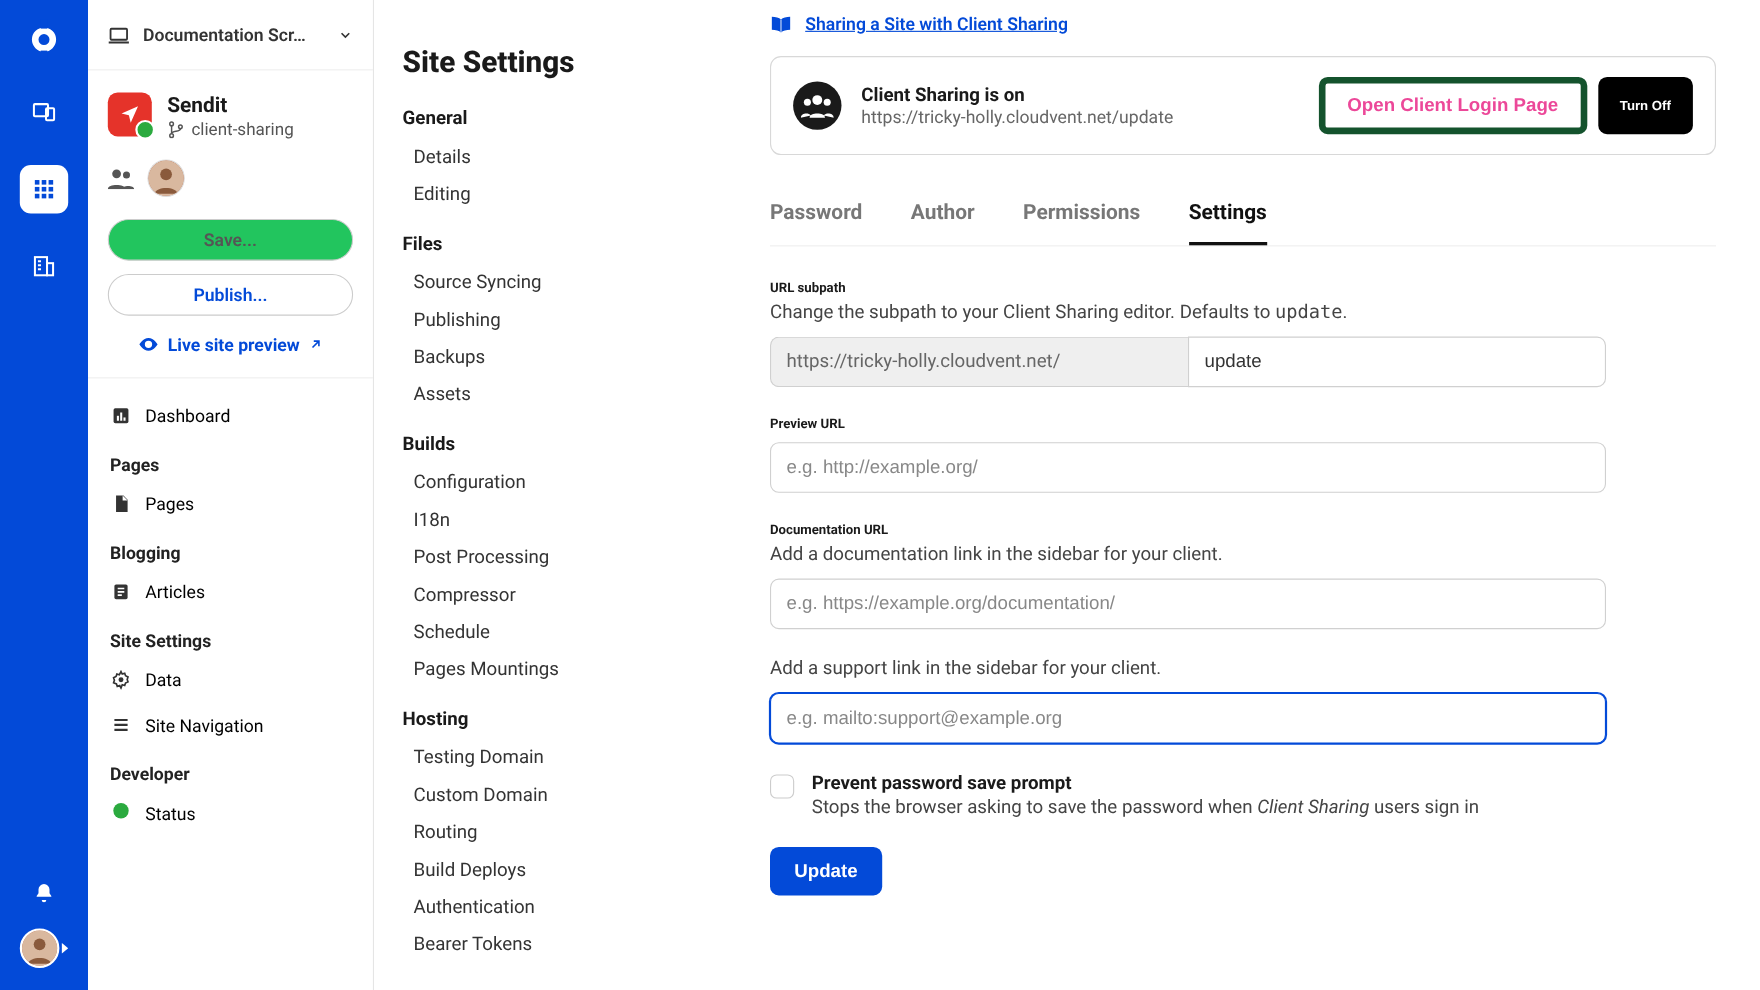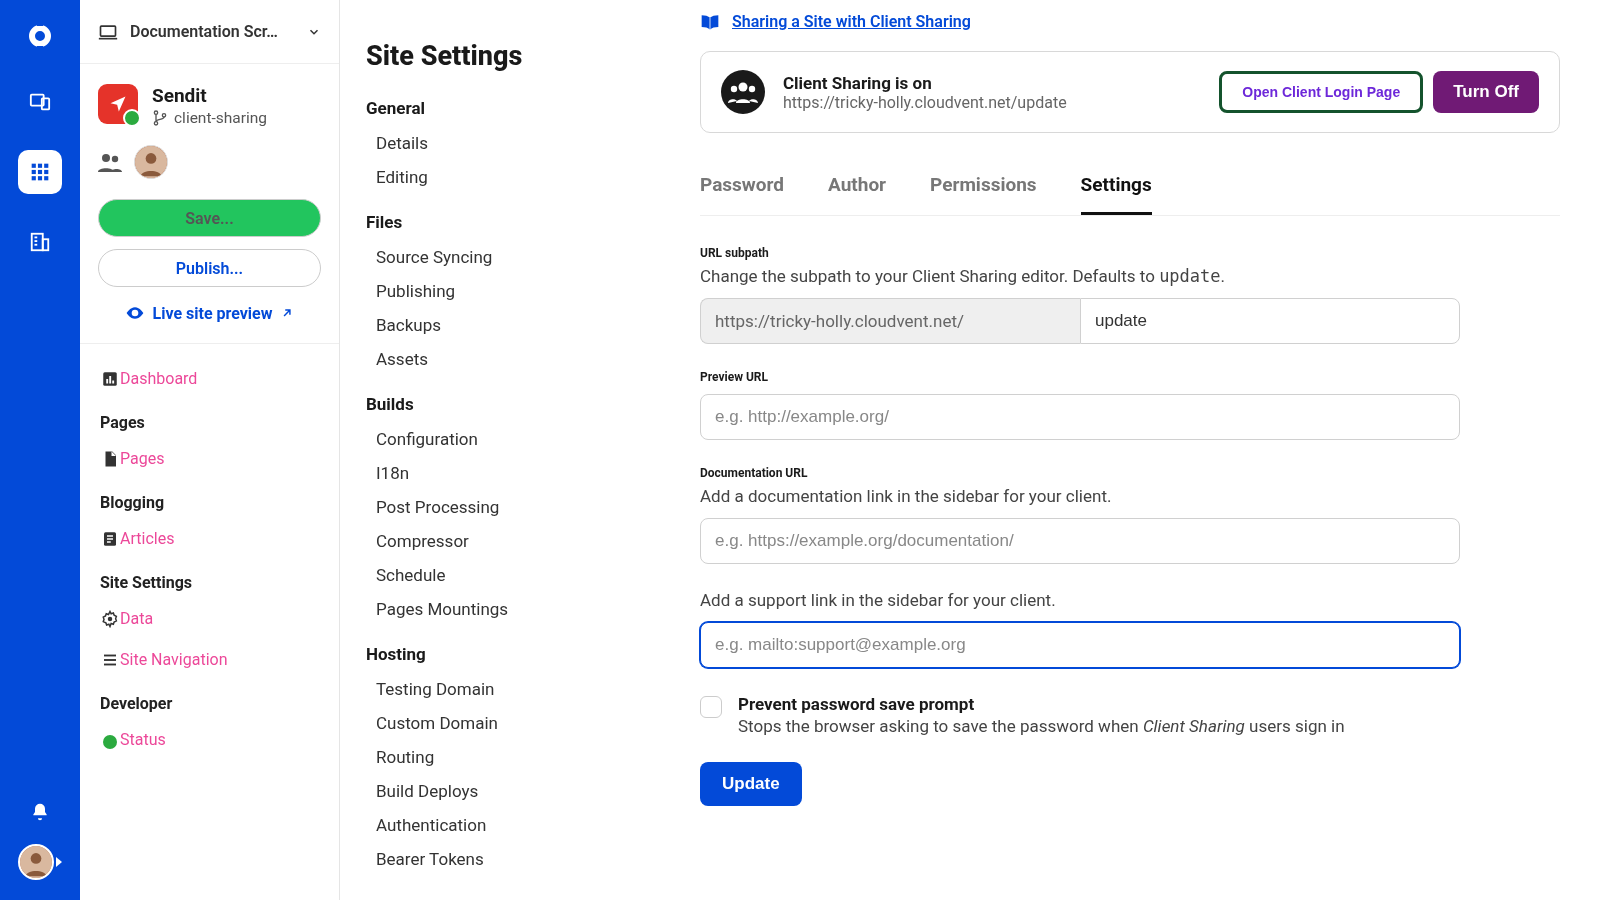--- a/index.html
+++ b/index.html
@@ -28,42 +28,42 @@
   .members-row { display: flex; align-items: center; gap: 12px; padding: 14px 18px 20px; }
   .members-icon { color: #555; }
   .avatar-small { width: 34px; height: 34px; border-radius: 50%; background: #c98b6b; border: 1px solid #ddd; }
   .btn-block { padding: 0 18px; display: flex; flex-direction: column; gap: 12px; }
   .btn { height: 38px; border-radius: 20px; border: 1px solid #ccc; display: flex; align-items: center; justify-content: center; font-weight: 600; cursor: pointer; font-size: 16px; }
   .btn-save { background: #22c55e; color: #555; }
   .btn-publish { background: #fff; color: #034AD8; border-color: #ccc; }
   .live-preview { display: flex; align-items: center; justify-content: center; gap: 8px; color: #034AD8; font-weight: 700; padding: 16px 0 20px; cursor: pointer; }
   .sep { border-top: 1px solid #eee; }
   .nav { padding: 14px 0; }
-  .nav-item { display: flex; align-items: flex-end; gap: 0; padding: 11px 20px; cursor: pointer; color: #ec4899; }
+  .nav-item { display: flex; align-items: flex-start; gap: 12px; padding: 11px 20px; cursor: pointer; color: #000000; }
   .nav-item .ic { width: 20px; display:flex; justify-content:center; }
   .nav-heading { padding: 14px 20px 6px; font-weight: 700; color: #222; }
   
   
   .sidebar2 { width: 320px; padding: 40px 26px; overflow-y: auto; }
   .s2-title { font-size: 27px; font-weight: 800; margin-bottom: 26px; }
   .s2-group-h { font-weight: 700; margin: 12px 0 8px; font-size: 17px; }
   .s2-link { padding: 7px 0 7px 10px; color: #333; cursor: pointer; font-size: 17px; }
   .s2-group { margin-bottom: 18px; }
   
   
   .main { flex: 1; padding: 12px 40px 32px; overflow-y: auto; }
   .help-link { display: flex; align-items: center; gap: 12px; color: #034AD8; font-weight: 600; }
   .help-link a { color: #034AD8; text-decoration: underline; }
   .card { border: 1px solid #d8d8d8; border-radius: 10px; padding: 18px 20px; margin-top: 20px; display: flex; align-items: center; gap: 18px; }
   .card-icon { width: 44px; height: 44px; border-radius: 50%; background: #1a1a1a; color: #fff; display: flex; align-items: center; justify-content: center; flex-shrink: 0; }
   .card-text .t { font-weight: 700; font-size: 17px; }
   .card-text .s { color: #666; font-size: 16px; }
   .card-actions { margin-left: auto; display: flex; gap: 10px; }
-  .btn-outline { padding: 10px 20px; border: 3px solid #14532d; background: #fff; border-radius: 8px; color: #6d28d9; font-weight: 700; cursor: pointer; font-size: 14px; }
-  .btn-danger { padding: 10px 20px; border: none; background: #701a75; color: #fff; border-radius: 8px; font-weight: 700; cursor: pointer; font-size: 17px; }
+  .btn-outline { padding: 10px 20px; border: 6px solid #14532d; background: #fff; border-radius: 8px; color: #ec4899; font-weight: 700; cursor: pointer; font-size: 17px; }
+  .btn-danger { padding: 10px 20px; border: none; background: #000000; color: #fff; border-radius: 8px; font-weight: 700; cursor: pointer; font-size: 12px; }
   
   .tabs { display: flex; gap: 44px; margin-top: 30px; border-bottom: 1px solid #eee; }
   .tab { padding: 10px 0 16px; color: #777; font-weight: 700; font-size: 19px; cursor: pointer; border-bottom: 3px solid transparent; }
   .tab.active { color: #111; border-bottom-color: #111; }
   
   .form { margin-top: 30px; max-width: 760px; }
   .label { font-weight: 700; font-size: 12px; }
   .help { color: #444; margin: 6px 0 12px; font-size: 17px; }
   .help code { font-family: ui-monospace, Menlo, monospace; background: none; font-size: 17px;}
   .input { width: 100%; height: 46px; border: 1px solid #d0d0d0; border-radius: 8px; padding: 0 14px; font-size: 17px; color: #333; }

